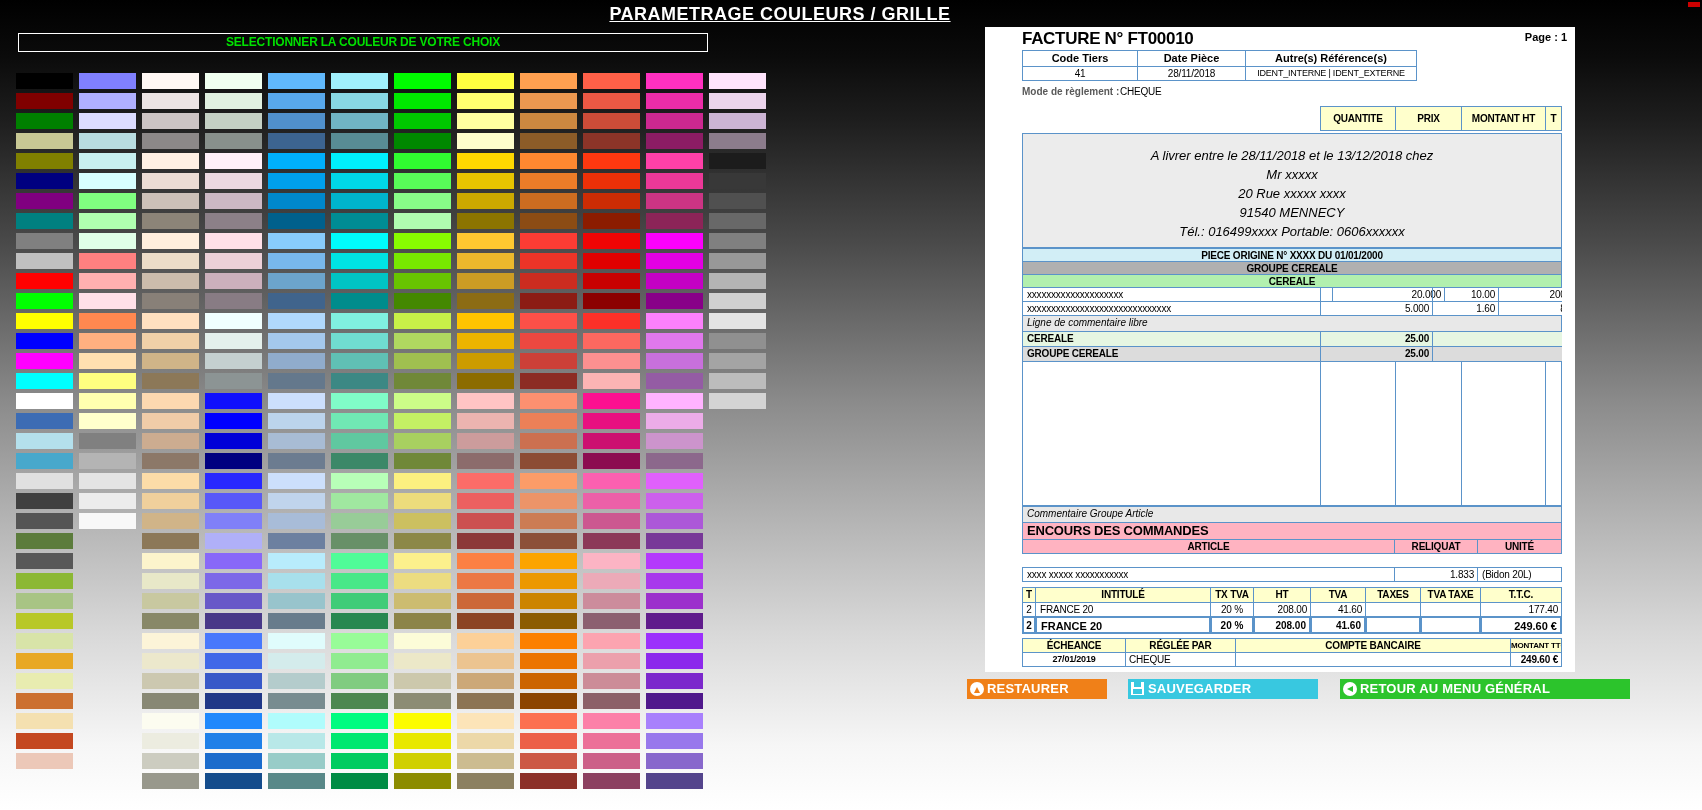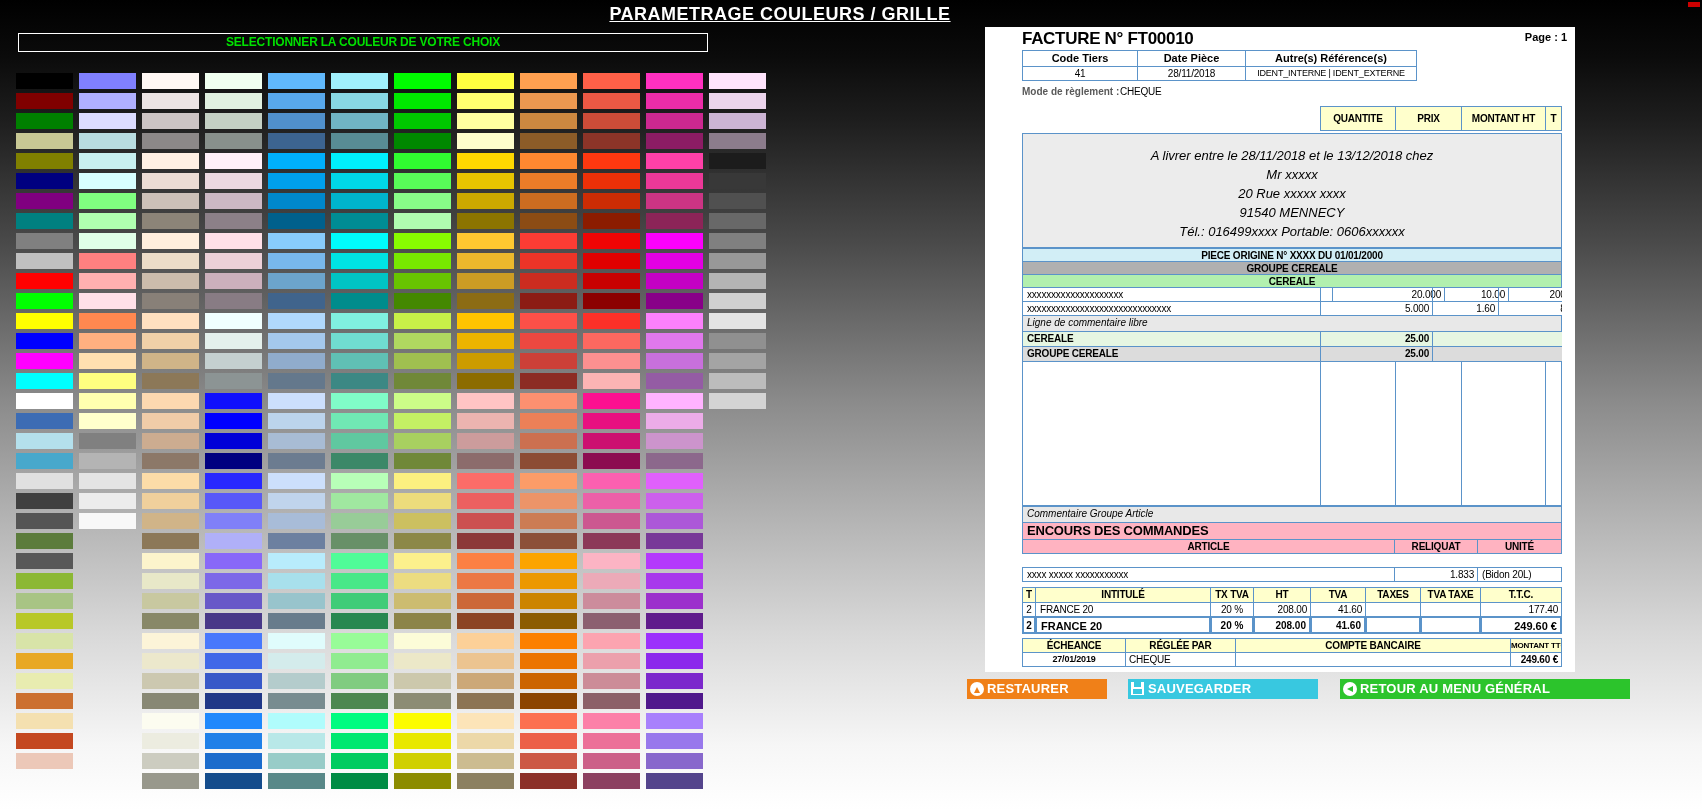--- a/index.html
+++ b/index.html
@@ -482,21 +482,21 @@
       <div>Tél.: 016499xxxx Portable: 0606xxxxxx</div>
     </div>
 
     <div class="cell bb band" style="left:37px;top:221px;width:540px;height:14px;background:#d2eef6;">PIECE ORIGINE N° XXXX DU 01/01/2000</div>
     <div class="cell bb band" style="left:37px;top:234px;width:540px;height:14px;background:#b0b0b0;">GROUPE CEREALE</div>
     <div class="cell bb band" style="left:37px;top:247px;width:540px;height:14px;background:#b2f0ae;">CEREALE</div>
 
     <div class="cell" style="left:37px;top:260px;width:540px;height:15px;">
       <span class="cell bb cond row-line" style="left:0;top:0;width:299px;height:15px;padding-left:4px;">xxxxxxxxxxxxxxxxxxxx</span>
       <span class="cell bb cond num row-line" style="left:298px;top:0;width:113px;height:15px;margin-left:12px;">20.000</span>
-      <span class="cell bb cond num row-line" style="left:410px;top:0;width:77px;height:15px;">10.00</span>
+      <span class="cell bb cond num row-line" style="left:410px;top:0;width:67px;height:15px;">10.00</span>
       <span class="cell bb cond num row-line" style="left:476px;top:0;width:85px;height:15px;">200.00</span>
 
     </div>
     <div class="cell" style="left:37px;top:274px;width:540px;height:15px;">
       <span class="cell bb cond row-line" style="left:0;top:0;width:299px;height:15px;padding-left:4px;">xxxxxxxxxxxxxxxxxxxxxxxxxxxxxx</span>
       <span class="cell bb cond num row-line" style="left:298px;top:0;width:113px;height:15px;">5.000</span>
       <span class="cell bb cond num row-line" style="left:410px;top:0;width:67px;height:15px;">1.60</span>
       <span class="cell bb cond num row-line" style="left:476px;top:0;width:85px;height:15px;">8.00</span>
 
     </div>

